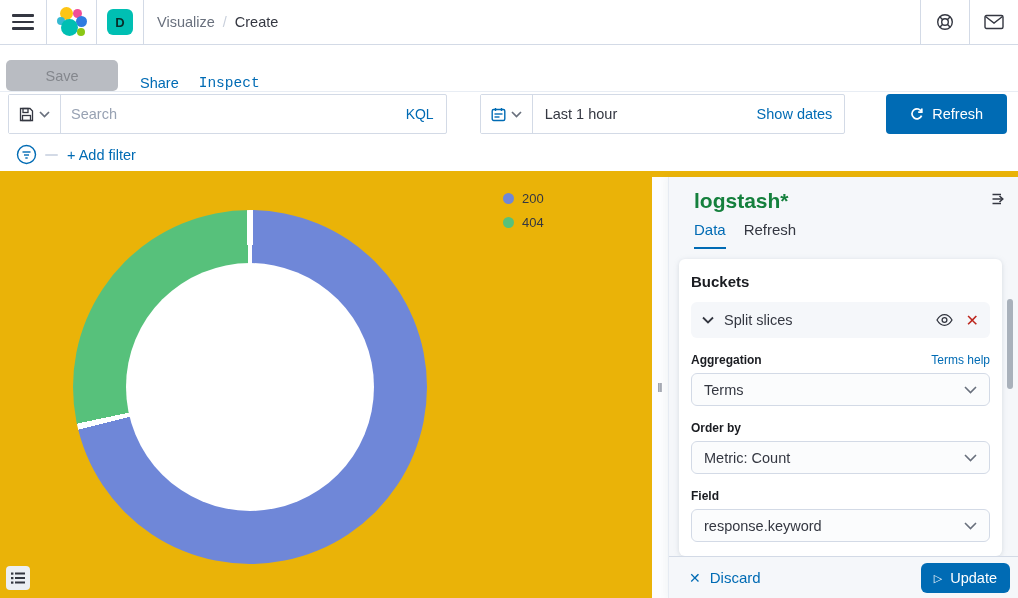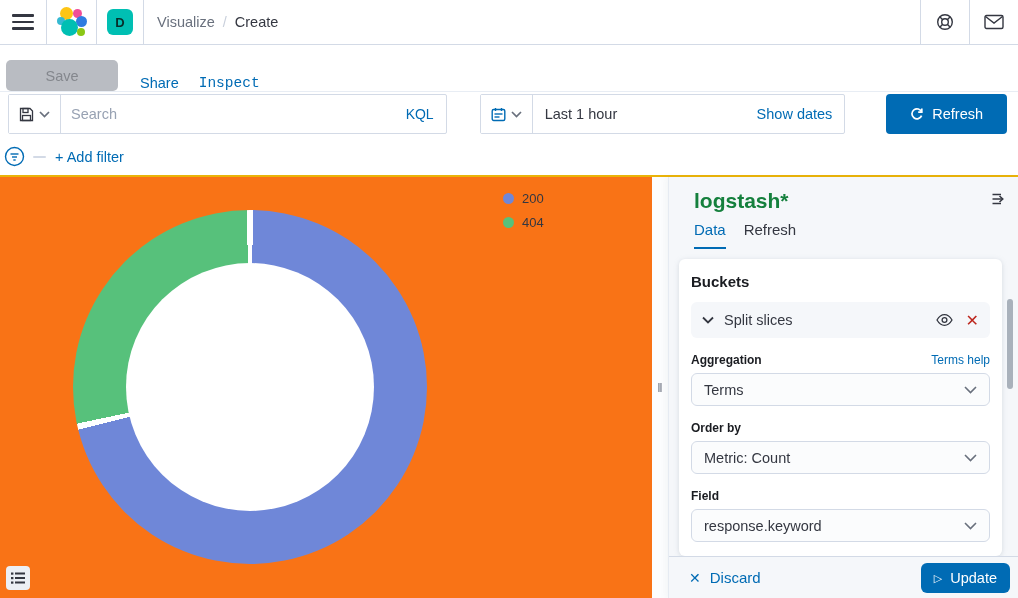--- a/index.html
+++ b/index.html
@@ -40,27 +40,27 @@
   .icon-drop-btn { width:52px; display:flex; align-items:center; justify-content:center; gap:5px; border-right:1px solid #d3dae6; background:#fff; border-top:0; border-bottom:0; border-left:0; cursor:pointer; }
   .search-input { flex:1; border:none; outline:none; font-size:14.5px; font-family:inherit; padding:0 10px; color:#343741; }
   .search-input::placeholder { color:#98a2b3; }
   .kql-label { align-self:center; padding-right:12px; color:#006bb4; font-size:14px; font-weight:500; }
   .date-group { width:391px; margin-left:9px; }
   .time-text { align-self:center; padding-left:12px; font-size:14.5px; color:#343741; flex:1; }
   .show-dates { align-self:center; padding-right:12px; font-size:14.5px; }
   .refresh-btn { margin-left:17px; width:129px; height:40px; border:none; border-radius:4px; background:#006bb4; color:#fff; font-size:14.5px; font-family:inherit; display:flex; align-items:center; justify-content:center; gap:8px; cursor:pointer; }
 
   
-  .filter-row { height:39px; flex:0 0 39px; display:flex; align-items:center; padding-left:4px; border-bottom:2px solid #eab308; }
+  .filter-row { height:39px; flex:0 0 39px; display:flex; align-items:center; padding-left:16px; border-bottom:6px solid #eab308; }
   .filter-dash { width:13px; height:2px; background:#d3dae6; margin:0 9px 0 8px; border-radius:1px; }
   .add-filter { font-size:14.5px; }
 
   
   .main { flex:1; display:flex; position:relative; min-height:0; }
-  .chart-panel { flex:1; position:relative; background:#f97316; }
+  .chart-panel { flex:1; position:relative; background:#eab308; }
   .donut { position:absolute; left:73px; top:33px; width:354px; height:354px; border-radius:50%; }
   .donut-hole { position:absolute; left:53px; top:53px; width:248px; height:248px; border-radius:50%; background:#fff; }
   .legend { position:absolute; left:503px; top:14px; display:flex; flex-direction:column; gap:9px; }
   .legend-item { display:flex; align-items:center; gap:8px; cursor:pointer; }
   .legend-dot { width:11px; height:11px; border-radius:50%; }
   .legend-label { font-size:13px; color:#343741; }
   .legend-toggle { position:absolute; left:6px; bottom:8px; width:24px; height:24px; border:none; border-radius:4px; background:#eceff4; display:flex; align-items:center; justify-content:center; cursor:pointer; }
 
   .resizer { flex:0 0 16px; display:flex; align-items:center; justify-content:center; color:#69707d; font-size:13px; cursor:col-resize; background:#fcfdfe; }
 

